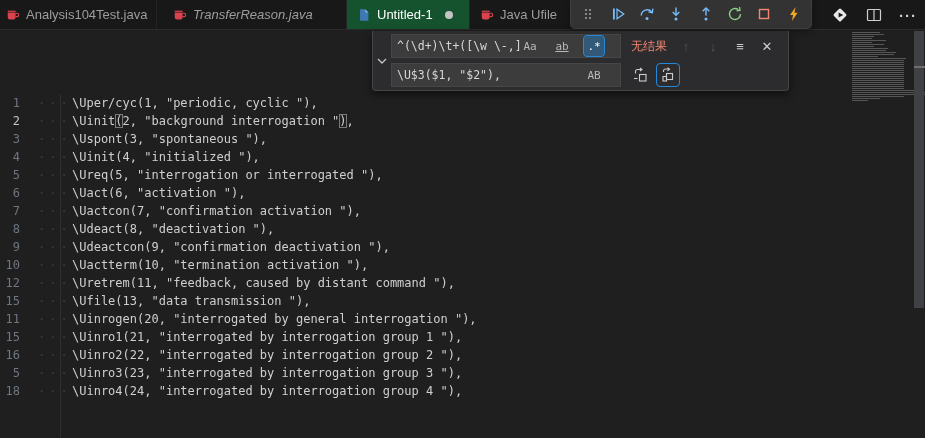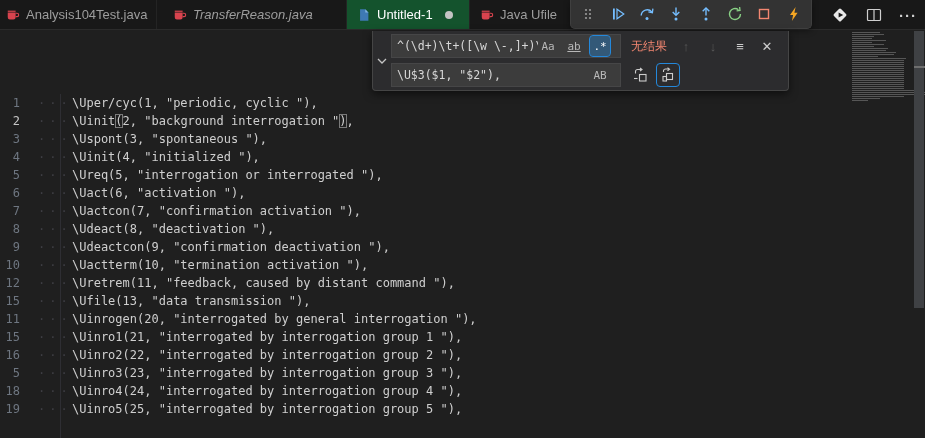--- a/index.html
+++ b/index.html
@@ -63,21 +63,21 @@
   .fw-rows { flex:1; display:flex; flex-direction:column; justify-content:center; gap:5px; padding:4px 8px 4px 0; }
   .fw-row { display:flex; align-items:center; height:24px; }
   .input-wrap {
     width:230px; height:24px; background:#3c3c3c; border:1px solid #464647;
     display:flex; align-items:center; flex:none;
   }
   .input-wrap input {
     flex:1; min-width:0; background:transparent; border:none; outline:none;
     color:#d7d7d7; font-family:"DejaVu Sans Mono", monospace; font-size:11.5px; padding:0 0 0 5px;
   }
-  .opts { display:flex; gap:6px; padding-right:10px; flex:none; }
+  .opts { display:flex; gap:12px; padding-right:16px; flex:none; }
   .opt {
     min-width:20px; height:20px; border-radius:3px; display:flex; align-items:center; justify-content:center;
     color:#b8b8b8; font-size:11px; font-family:"DejaVu Sans Mono", monospace; cursor:pointer;
   }
   .opt.word { text-decoration: underline; }
   .opt.active { background:rgba(36,137,219,.38); outline:1px solid #2488db; color:#ffffff; }
   .results { color:#f48771; font-size:12px; margin-left:10px; flex:none; }
   .fw-nav { margin-left:auto; display:flex; align-items:center; gap:9px; padding-right:4px; }
   .nav-btn { font-size:13px; color:#cccccc; cursor:pointer; width:18px; text-align:center; }
   .nav-btn.disabled { color:#5a5a5a; cursor:default; }
@@ -298,21 +298,20 @@
     <div class="line"><span class="ln">8</span><span class="lc"><span class="ws">····</span>\Udeact(8, "deactivation "),</span></div>
     <div class="line"><span class="ln">9</span><span class="lc"><span class="ws">····</span>\Udeactcon(9, "confirmation deactivation "),</span></div>
     <div class="line"><span class="ln">10</span><span class="lc"><span class="ws">····</span>\Uactterm(10, "termination activation "),</span></div>
     <div class="line"><span class="ln">12</span><span class="lc"><span class="ws">····</span>\Uretrem(11, "feedback, caused by distant command "),</span></div>
     <div class="line"><span class="ln">15</span><span class="lc"><span class="ws">····</span>\Ufile(13, "data transmission "),</span></div>
     <div class="line"><span class="ln">11</span><span class="lc"><span class="ws">····</span>\Uinrogen(20, "interrogated by general interrogation "),</span></div>
     <div class="line"><span class="ln">15</span><span class="lc"><span class="ws">····</span>\Uinro1(21, "interrogated by interrogation group 1 "),</span></div>
     <div class="line"><span class="ln">16</span><span class="lc"><span class="ws">····</span>\Uinro2(22, "interrogated by interrogation group 2 "),</span></div>
     <div class="line"><span class="ln">5</span><span class="lc"><span class="ws">····</span>\Uinro3(23, "interrogated by interrogation group 3 "),</span></div>
     <div class="line"><span class="ln">18</span><span class="lc"><span class="ws">····</span>\Uinro4(24, "interrogated by interrogation group 4 "),</span></div>
-    <div class="line"><span class="ln">19</span><span class="lc"><span class="ws">····</span>\Uinro5(25, "interrogated by interrogation group 5 "),</span></div>
   </div>
 
 <div class="minimap" id="minimap">
     <div class="mrow" style="width: 28px;"></div>
     <div class="mrow" style="width: 32px;"></div>
     <div class="mrow" style="width: 22px;"></div>
     <div class="mrow" style="width: 20px;"></div>
     <div class="mrow" style="width: 34px;"></div>
     <div class="mrow" style="width: 20px;"></div>
     <div class="mrow" style="width: 32px;"></div>

